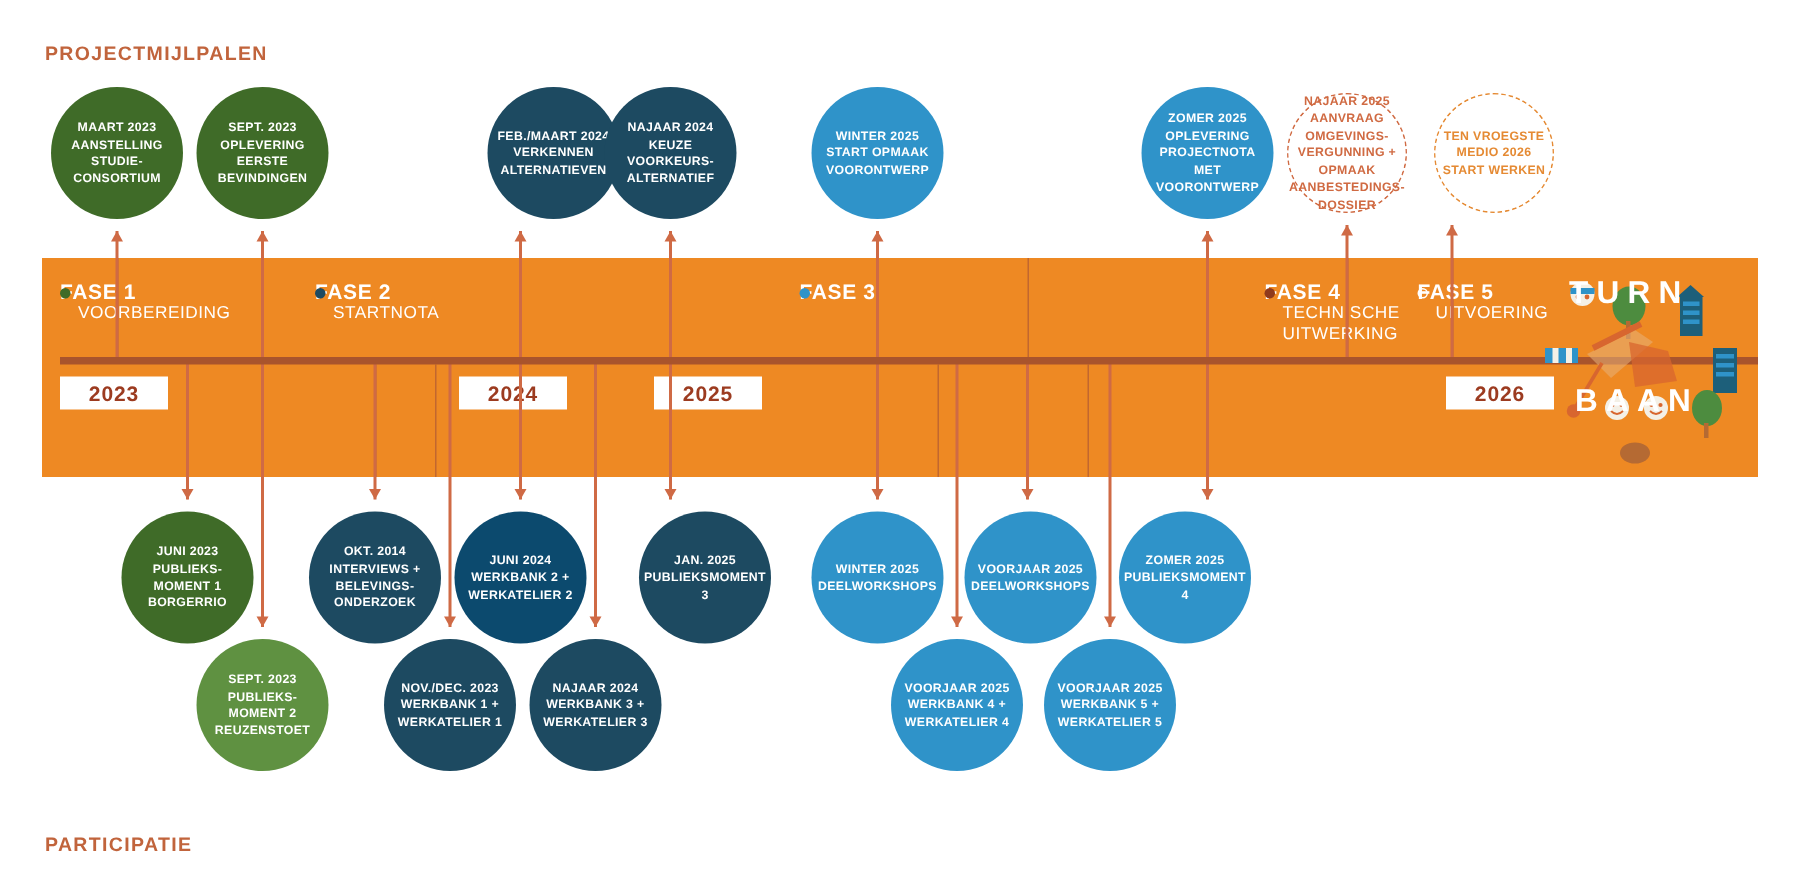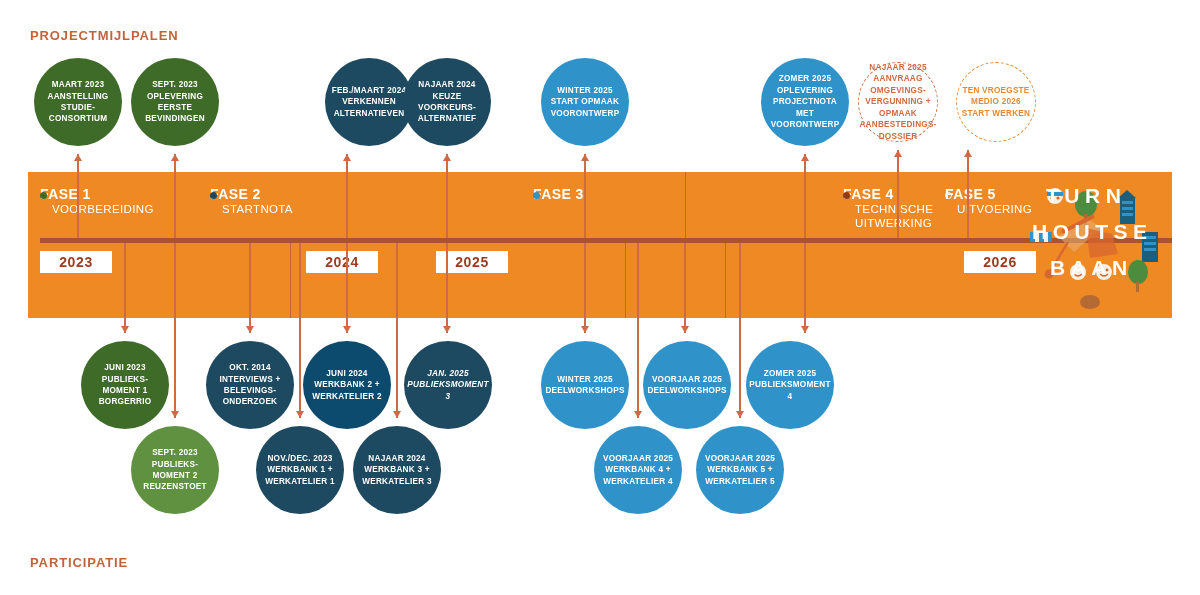--- a/index.html
+++ b/index.html
@@ -280,21 +280,21 @@
       </div>
       <div class="conn" style="left: 346.3px; top: 240px; height: 93px;"></div>
       <div class="arrowhead down" style="left: 342.5px; top: 326px;"></div>
       <div class="circle " style="left: 303px; top: 341px; width: 88px; height: 88px; background: #0c4a6e;">
         <div class="ctext">JUNI 2024
 WERKBANK 2 +
 WERKATELIER 2</div>
       </div>
       <div class="conn" style="left: 446.3px; top: 240px; height: 93px;"></div>
       <div class="arrowhead down" style="left: 442.5px; top: 326px;"></div>
-      <div class="circle " style="left: 404px; top: 341px; width: 88px; height: 88px; background: rgb(29, 74, 97); font-style: italic;">
+      <div class="circle " style="left: 426px; top: 341px; width: 88px; height: 88px; background: rgb(29, 74, 97);">
         <div class="ctext">JAN. 2025
 PUBLIEKSMOMENT 3</div>
       </div>
       <div class="conn" style="left: 584.3px; top: 240px; height: 93px;"></div>
       <div class="arrowhead down" style="left: 580.5px; top: 326px;"></div>
       <div class="circle " style="left: 541px; top: 341px; width: 88px; height: 88px; background: rgb(47, 147, 201);">
         <div class="ctext">WINTER 2025
 DEELWORKSHOPS</div>
       </div>
       <div class="conn" style="left: 684.3px; top: 240px; height: 93px;"></div>
@@ -381,17 +381,16 @@
       <circle cx="47" cy="94" r="1.4" fill="#d8662f"></circle>
       <circle cx="53" cy="94" r="1.4" fill="#d8662f"></circle>
       <path d="M46 98 q4 4 8 0" stroke="#d8662f" stroke-width="1.2" fill="none"></path>
       <circle cx="76" cy="96" r="8" fill="#f4f0e6"></circle>
       <circle cx="73" cy="94" r="1.4" fill="#d8662f"></circle>
       <circle cx="79" cy="94" r="1.4" fill="#d8662f"></circle>
       <path d="M72 98 q4 4 8 0" stroke="#d8662f" stroke-width="1.2" fill="none"></path>
       <ellipse cx="62" cy="126" rx="10" ry="7" fill="#b56a33"></ellipse>
     </svg>
     <div class="logo-line" id="logo-l1">TURN</div>
-    <div class="logo-line" id="logo-l2">HOUTSE</div>
     <div class="logo-line" id="logo-l3">BAAN</div>
   </div>
 
 </div>
 
 </body></html>

